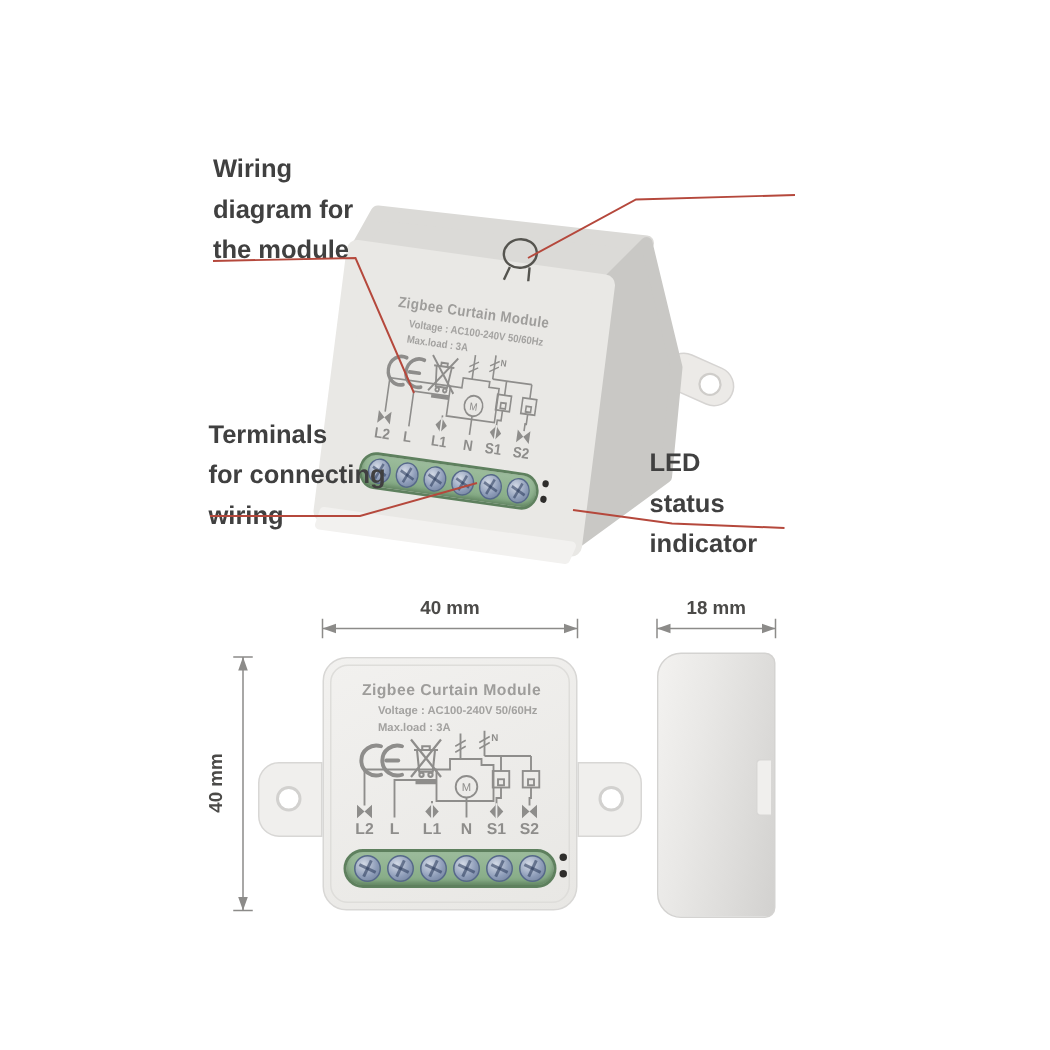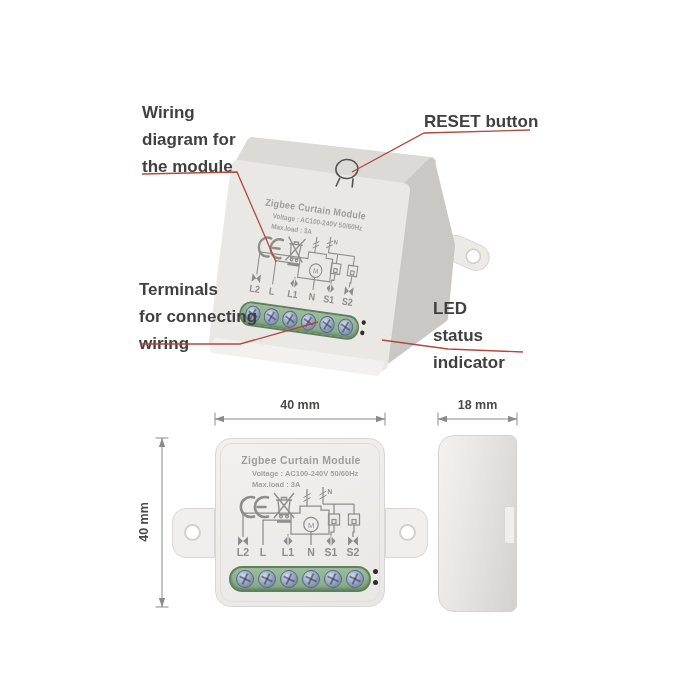--- a/index.html
+++ b/index.html
@@ -154,21 +154,20 @@
       <div class="screw"></div>
     </div>
     <div class="led-dot led1"></div>
     <div class="led-dot led2"></div>
   </div>
 </div>
 
   <div class="label wiring-label">Wiring
 diagram for
 the module</div>
-  <div class="label reset-label">RESET button</div>
   <div class="label terminals-label">Terminals
 for connecting
 wiring</div>
   <div class="label led-label">LED
 status
 indicator</div>
 
   <div class="ear ear-left">
     <div class="ear-hole"></div>
   </div>

